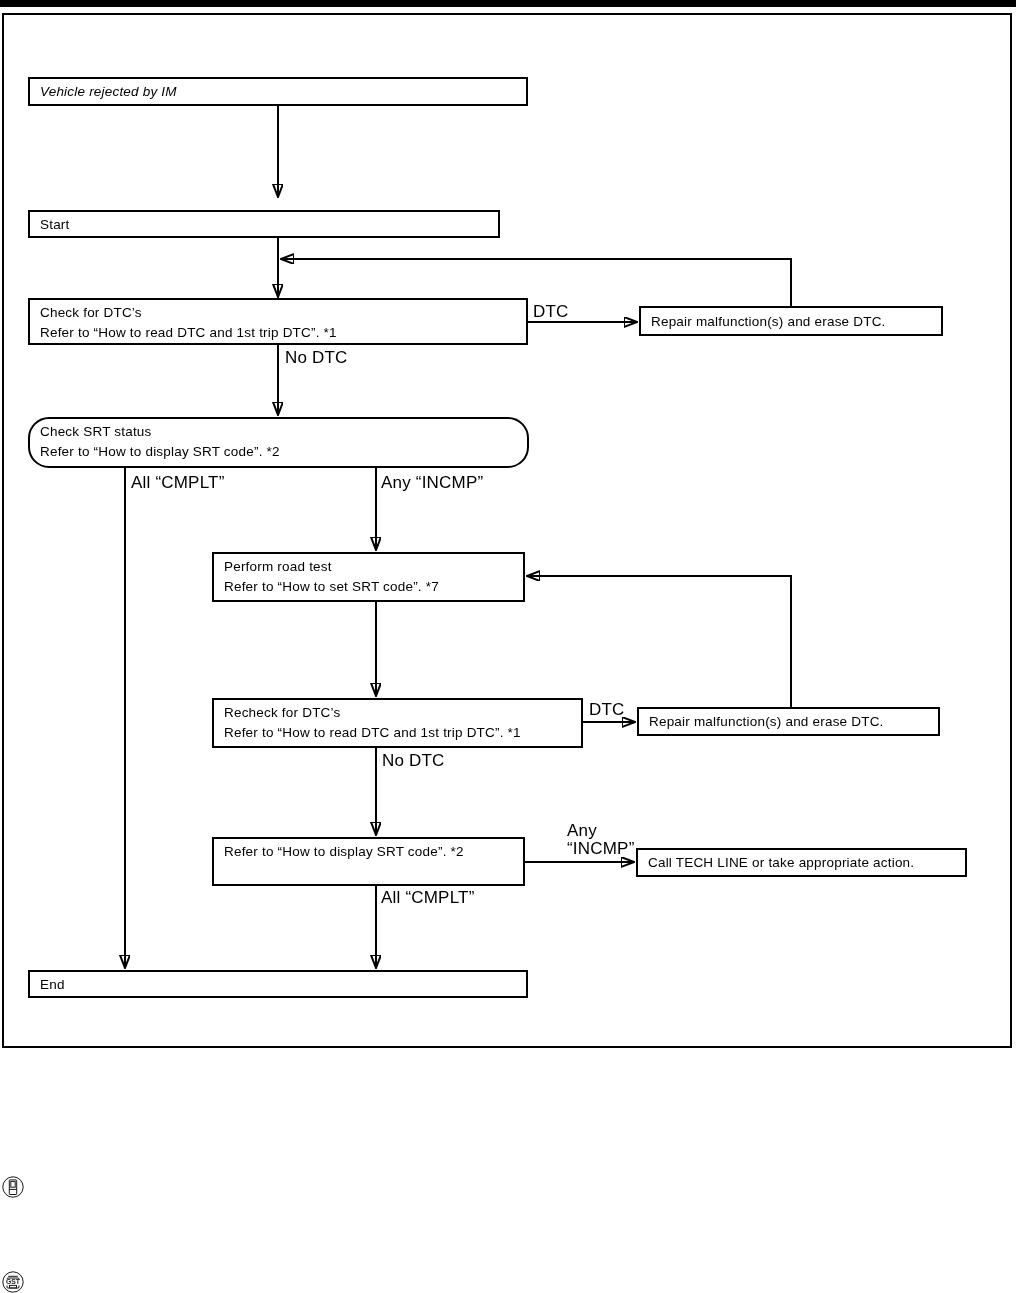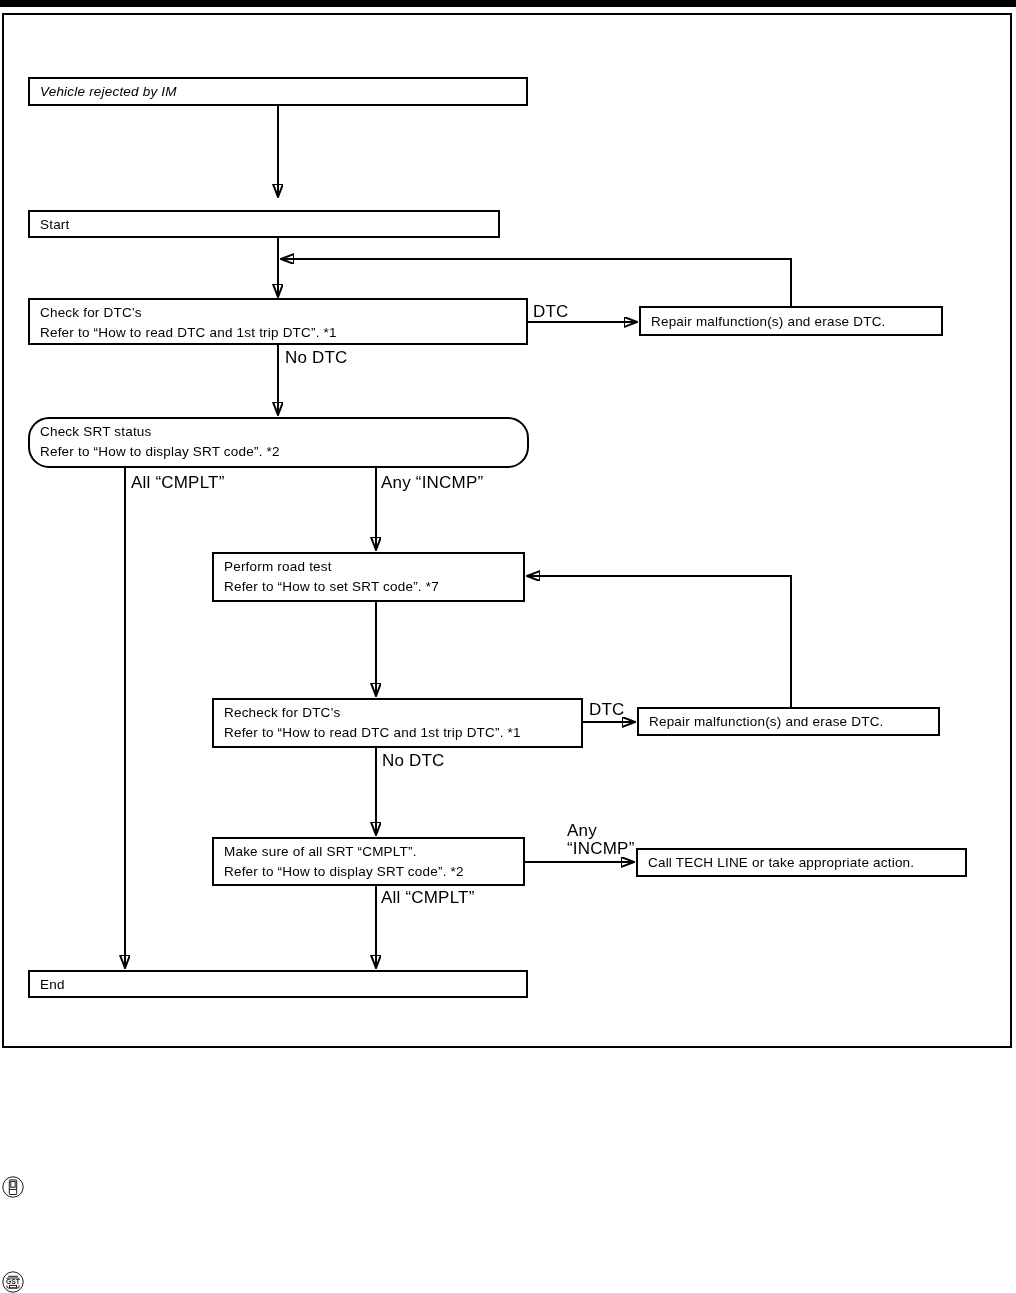--- a/index.html
+++ b/index.html
@@ -114,21 +114,20 @@
   <div class="node double" style="left:212px; top:698px; width:371px; height:50px;">
     <div>Recheck for DTC’s</div>
     <div>Refer to “How to read DTC and 1st trip DTC”. *1</div>
   </div>
 
   <div class="node single" style="left:637px; top:707px; width:303px; height:29px;">
     <span>Repair malfunction(s) and erase DTC.</span>
   </div>
 
   <div class="node double" style="left:212px; top:837px; width:313px; height:49px;">
-    <div>Make sure of all SRT “CMPLT”.</div>
     <div>Refer to “How to display SRT code”. *2</div>
   </div>
 
   <div class="node single" style="left:28px; top:970px; width:500px; height:28px;">
     <span>End</span>
   </div>
 
   <div class="node single" style="left:636px; top:848px; width:331px; height:29px;">
     <span>Call TECH LINE or take appropriate action.</span>
   </div>

